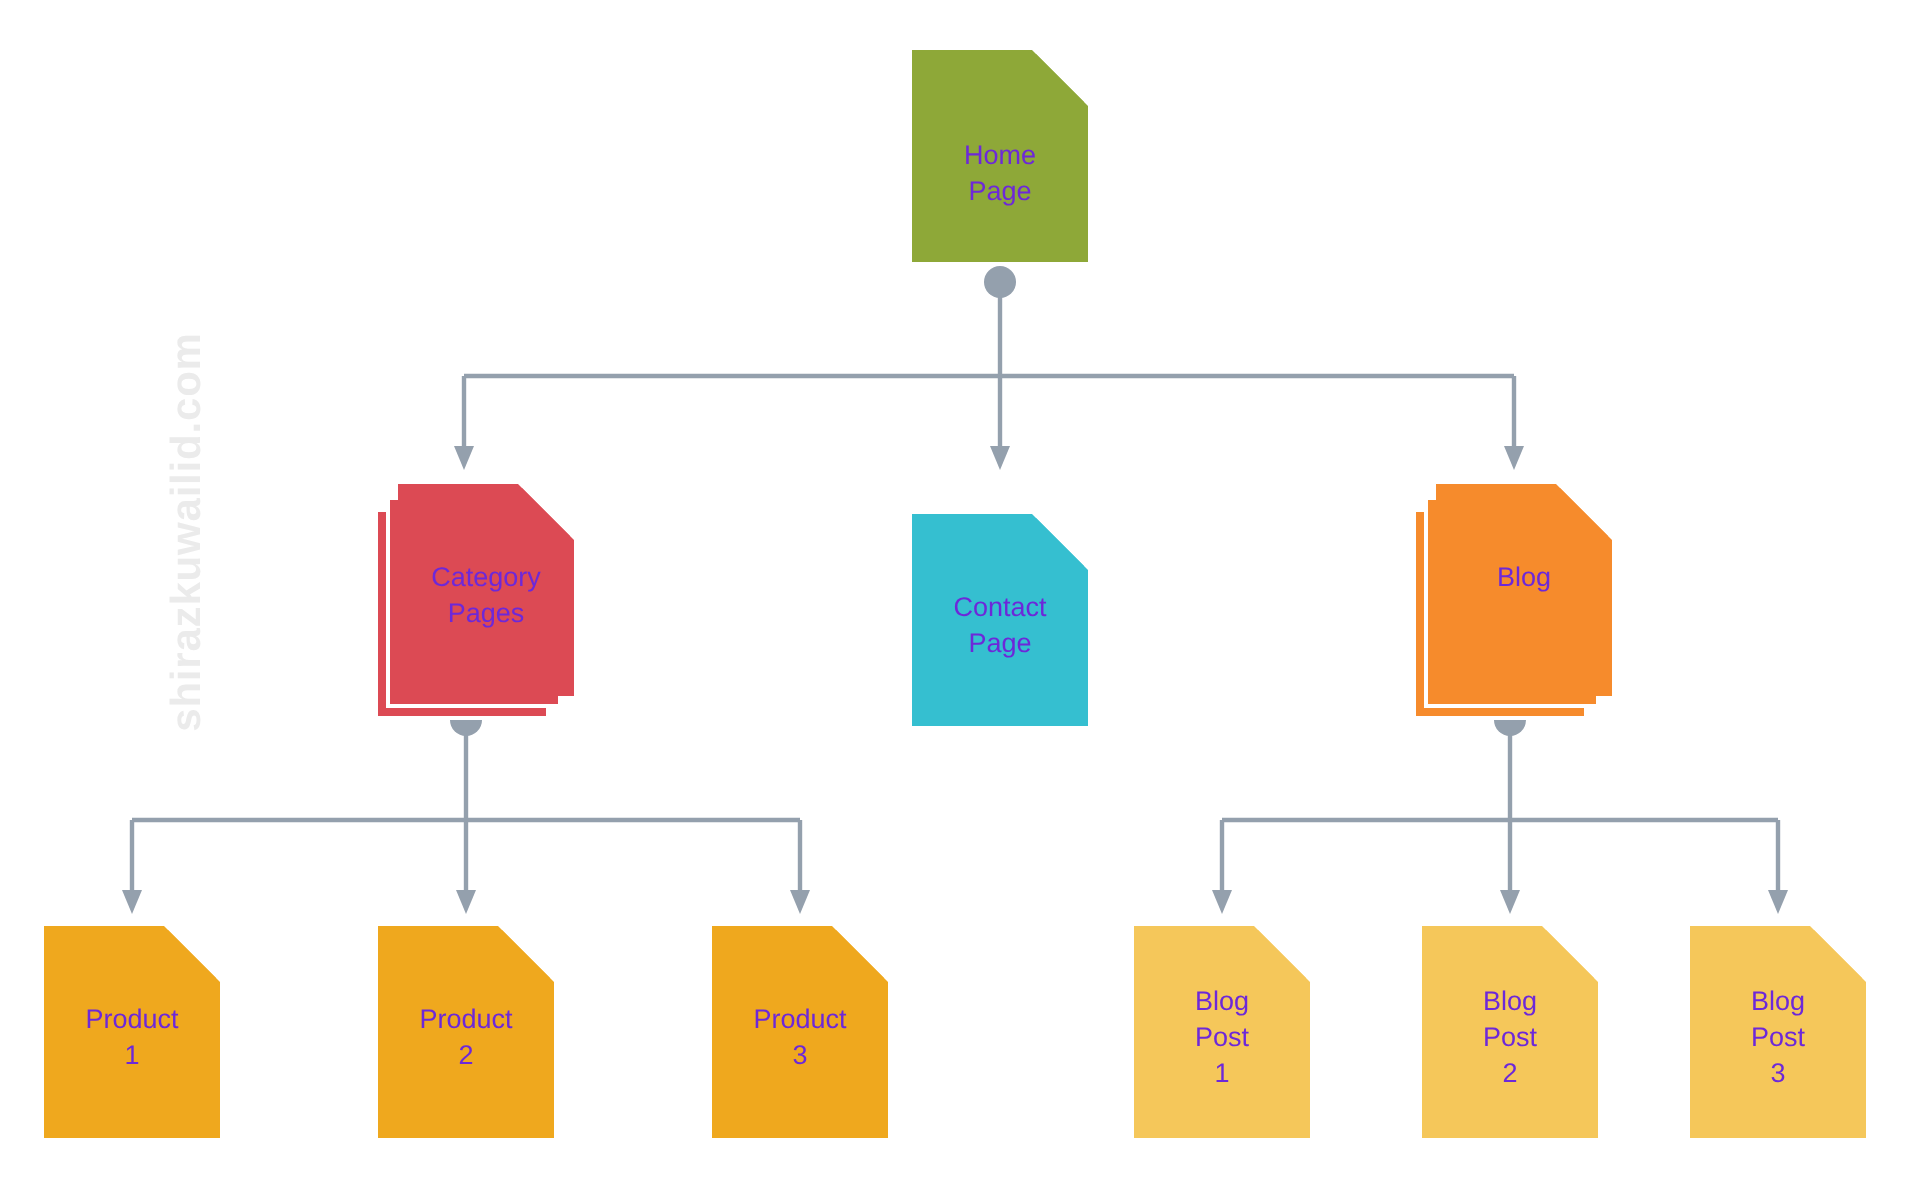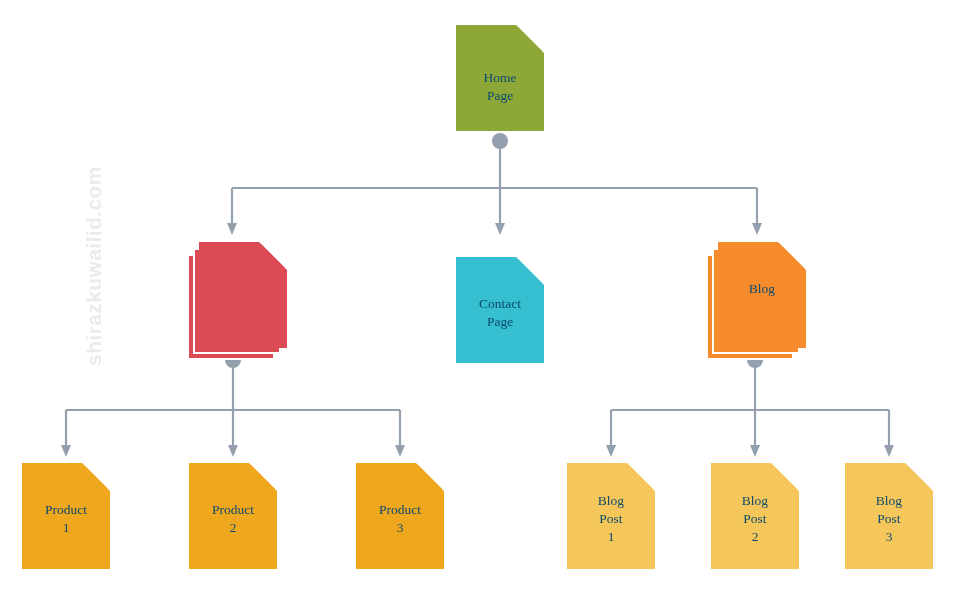--- a/index.html
+++ b/index.html
@@ -53,27 +53,26 @@
     position: absolute;
     left: 0;
     top: 0;
     width: 100%;
     height: 100%;
   }
   .doc-label {
     position: absolute;
     left: 0;
     width: 100%;
-    color: #0c4a6e;
+    color: #6d28d9;
     font-size: 13.5px;
     line-height: 18px;
     text-align: center;
     white-space: pre-line;
     pointer-events: none;
-    font-family: Liberation Serif, serif;
   }
 </style>
 </head>
 <body>
 
 <div id="canvas">
 
   <svg id="connectors" viewBox="0 0 956 600" xmlns="http://www.w3.org/2000/svg">
     <defs>
       <marker id="arrow" viewBox="0 0 12 10" refX="5" refY="5" markerWidth="12" markerHeight="10" orient="auto-start-reverse" markerUnits="userSpaceOnUse">
@@ -127,20 +126,22 @@
       <g>
         <path d="M 0 12 L 60 12 L 88 40 L 88 118 L 0 118 Z" fill="#ffffff"></path>
         <path d="M 2 14 L 59 14 L 86 41 L 86 116 L 2 116 Z" fill="#dc4a54"></path>
         <path d="M 6 6 L 66 6 L 94 34 L 94 112 L 6 112 Z" fill="#ffffff"></path>
         <path d="M 8 8 L 65 8 L 92 35 L 92 110 L 8 110 Z" fill="#dc4a54"></path>
         <path d="M 12 0 L 72 0 L 100 28 L 100 106 L 12 106 Z" fill="#ffffff"></path>
         <path d="M 12 0 L 72 0 L 100 28 L 100 106 L 12 106 Z" fill="#dc4a54"></path>
         <path d="M 74 2 L 98 26 L 74 26 Z" fill="#dc4a54"></path>
       </g>
     </svg>
+    <div class="doc-label" style="top:38px;left:6px;">Category
+Pages</div>
   </div>
 
   <div class="node" style="left:456px;top:257px;width:88px;height:106px;">
     <svg class="doc-face" viewBox="0 0 88 106" xmlns="http://www.w3.org/2000/svg">
       <path d="M 0 0 L 60 0 L 88 28 L 88 106 L 0 106 Z" fill="#35bfd0"></path>
       <path d="M 62 2 L 86 26 L 62 26 Z" fill="#35bfd0"></path>
     </svg>
     <div class="doc-label" style="top:38px;">Contact
 Page</div>
   </div>

